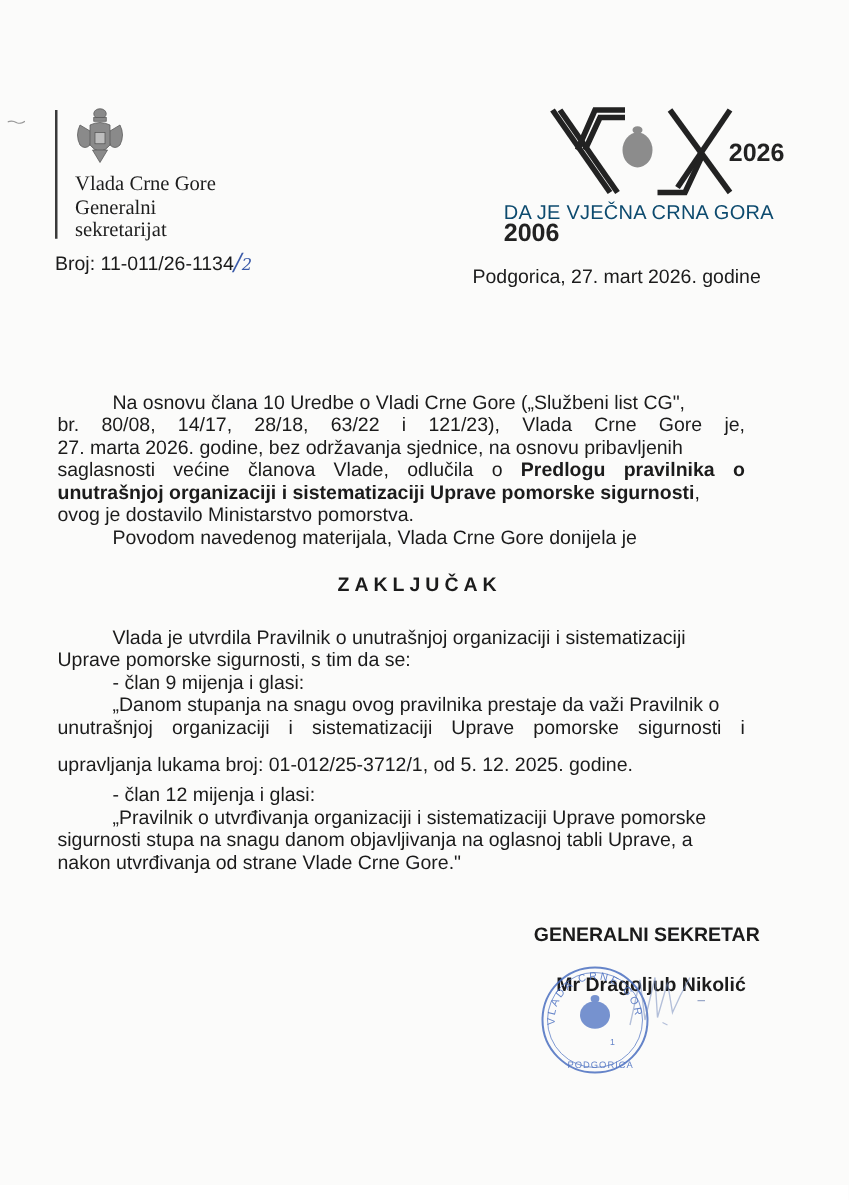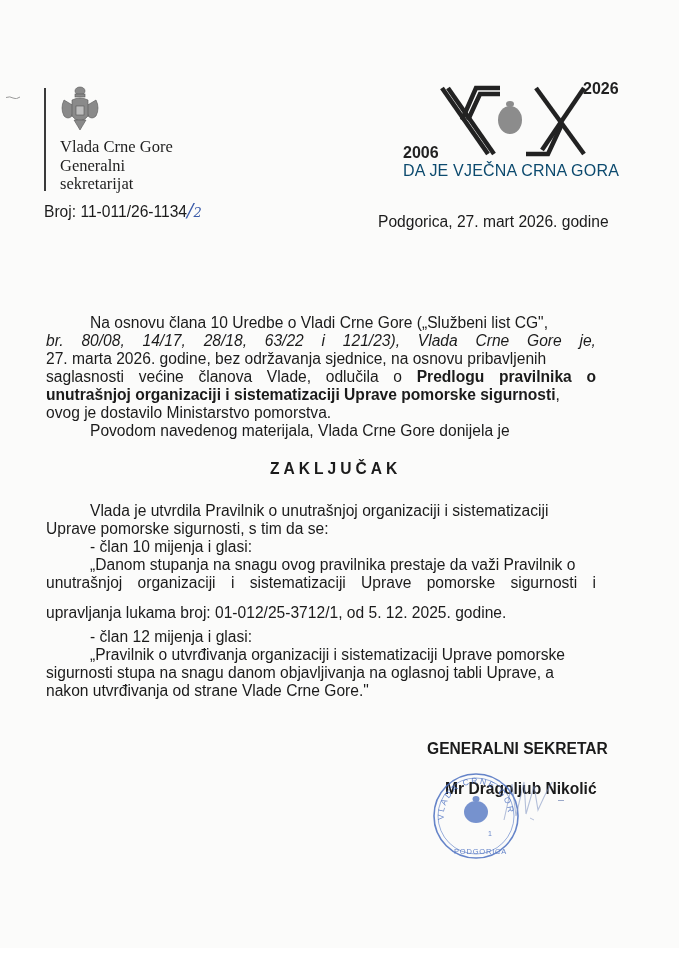--- a/index.html
+++ b/index.html
@@ -15,21 +15,21 @@
   .just { display: flex; justify-content: space-between; }
   .bold { font-weight: bold; }
 
   
   .vbar { position: absolute; left: 44px; top: 88px; width: 2px; height: 103px; background: #3a3a3a; }
   .crest { position: absolute; left: 58px; top: 86px; width: 44px; height: 48px; }
   .org-line { font-size: 16.5px; line-height: 18px; color: #1e1e1e; }
 
   
   .xx { position: absolute; left: 438px; top: 84px; width: 150px; height: 74px; }
-  .yr { font-size: 16px; font-weight: bold; color: #222; }
+  .yr { font-size: 20px; font-weight: bold; color: #222; margin-top: 32px; }
   .motto { font-size: 16px; letter-spacing: 0.2px; color: #0c4a6e; }
 
   .heading { font-size: 15.6px; font-weight: bold; letter-spacing: 4px; }
 
   .handwrite { color: #3a5aa8; font-family: "DejaVu Serif", serif; font-style: italic; font-size: 13px; }
 
   .stamp { position: absolute; left: 430px; top: 770px; width: 92px; height: 92px; }
   .stamp svg { width: 100%; height: 100%; }
 
   .signature { position: absolute; left: 500px; top: 776px; width: 60px; height: 50px; opacity: 0.55; }
@@ -81,21 +81,21 @@
 <div class="abs yr" style="left:403px; top:144px;">2006</div>
 <div class="abs motto" style="left:403px; top:162px;">DA JE VJEČNA CRNA GORA</div>
 
 <div class="abs body-line" style="left:44px; top:201px;">
   <span>Broj: 11-011/26-1134</span><span class="handwrite" style="font-size:19px;">/</span><span class="handwrite">2</span>
 </div>
 <div class="abs body-line" style="left:378px; top:213px;">Podgorica, 27. mart 2026. godine</div>
 
 <div class="abs body-line" style="left:90px; top:314px; width:506px;">Na osnovu člana 10 Uredbe o Vladi Crne Gore („Službeni list CG",</div>
 
-<div class="abs body-line just" style="left:46px; top:332px; width:550px;font-style:italic;">
+<div class="abs body-line just" style="left:46px; top:332px; width:550px;">
   <span>br.</span>
   <span>80/08,</span>
   <span>14/17,</span>
   <span>28/18,</span>
   <span>63/22</span>
   <span>i</span>
   <span>121/23),</span>
   <span>Vlada</span>
   <span>Crne</span>
   <span>Gore</span>
@@ -120,21 +120,21 @@
   <span class="bold">unutrašnjoj organizaciji i sistematizaciji Uprave pomorske sigurnosti</span><span>,</span>
 </div>
 
 <div class="abs body-line" style="left:46px; top:404px;">ovog je dostavilo Ministarstvo pomorstva.</div>
 <div class="abs body-line" style="left:90px; top:422px;">Povodom navedenog materijala, Vlada Crne Gore donijela je</div>
 
 <div class="abs heading" style="left:258px; top:460px;margin-left:12px;">ZAKLJUČAK</div>
 
 <div class="abs body-line" style="left:90px; top:502px;">Vlada je utvrdila Pravilnik o unutrašnjoj organizaciji i sistematizaciji</div>
 <div class="abs body-line" style="left:46px; top:520px;">Uprave pomorske sigurnosti, s tim da se:</div>
-<div class="abs body-line" style="left:90px; top:538px;">- član 10 mijenja i glasi:</div>
+<div class="abs body-line" style="left:90px; top:538px;">- član 9 mijenja i glasi:</div>
 <div class="abs body-line" style="left:90px; top:556px;">„Danom stupanja na snagu ovog pravilnika prestaje da važi Pravilnik o</div>
 
 <div class="abs body-line just" style="left:46px; top:574px; width:550px;">
   <span>unutrašnjoj</span>
   <span>organizaciji</span>
   <span>i</span>
   <span>sistematizaciji</span>
   <span>Uprave</span>
   <span>pomorske</span>
   <span>sigurnosti</span>

